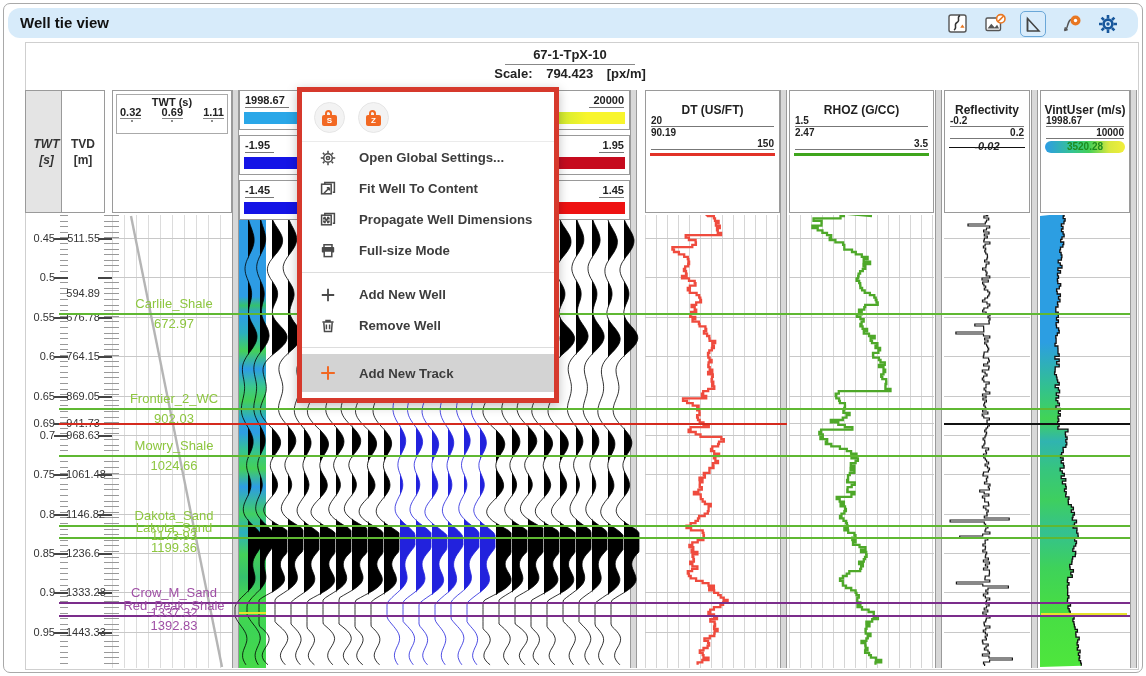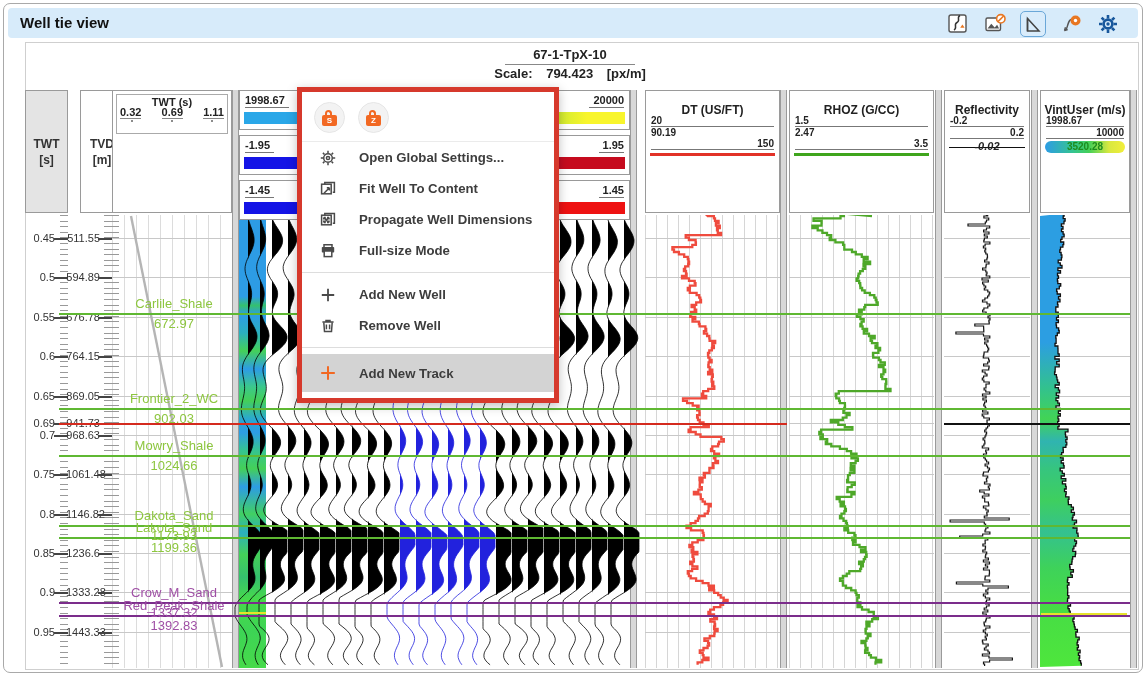--- a/index.html
+++ b/index.html
@@ -1,34 +1,34 @@
 <!DOCTYPE html>
 <html><head>
 <meta charset="utf-8">
 <style>
   html,body{margin:0;padding:0;width:1146px;height:676px;background:#fff;overflow:hidden;
     font-family:"Liberation Sans", sans-serif; position:relative;}
   .abs{position:absolute;}
   #panel{left:3px;top:3px;width:1138px;height:668px;border:1.5px solid #a9a9a9;border-radius:7px;background:#fff;}
-  #titlebar{left:8px;top:8px;width:1130px;height:30px;background:#d7ebfa;border-radius:4px;}
+  #titlebar{left:8px;top:8px;width:1130px;height:30px;background:#d7ebfa;border-radius:12px;}
   #titlebar .title{position:absolute;left:12px;top:6px;font-size:15px;font-weight:bold;color:#111;}
   #toolbar{position:absolute;right:18px;top:3px;display:flex;gap:13px;align-items:center;height:26px;}
   .tbtn{width:24px;height:24px;display:flex;align-items:center;justify-content:center;cursor:pointer;}
   .tbtn.active{background:#d9ecfb;border:1.5px solid #6aa7d8;border-radius:5px;}
   #content-frame{left:25px;top:42px;width:1112px;height:626px;border:1px solid #cfcfcf;background:#fff;}
   
   #well-name{left:420px;top:47px;width:300px;text-align:center;font-size:13px;font-weight:bold;color:#222;}
   #well-name span{border-bottom:1.5px solid #888;padding:0 28px 2px 28px;display:inline-block;}
   #scale-row{left:420px;top:66px;width:300px;text-align:center;font-size:13px;font-weight:bold;color:#222;}
   #scale-row .v{margin:0 10px;}
   
   .hdr{top:90px;height:123px;background:#fff;border:1px solid #9a9a9a;box-sizing:border-box;z-index:5;}
   .idx-hdr{display:flex;flex-direction:column;align-items:center;justify-content:center;font-size:12px;font-weight:bold;color:#333;line-height:16px;}
-  #hdr-twt{left:25px;width:43px;background:#e4e4e4;}
-  #hdr-tvd{left:80px;width:44px;}
+  #hdr-twt{left:25px;width:43px;background:#e4e4e4;font-style:italic;}
+  #hdr-tvd{left:61px;width:44px;}
   #hdr-t1{left:112px;width:120px;}
   .t1box{margin:3px;border:1px solid #aaa;height:38px;position:relative;}
   .t1box .t{ text-align:center;font-size:11px;font-weight:bold;color:#222;margin-top:1px;}
   .t1row{display:flex;justify-content:space-between;padding:0 3px;font-size:11px;font-weight:bold;color:#222;margin-top:-2px;}
   .t1row span{border-bottom:1px solid #888;}
   .t1dots{display:flex;justify-content:space-between;padding:0 14px;margin-top:1px;}
   .t1dots i{width:2px;height:2px;background:#666;border-radius:50%;}
   #hdr-seis{left:239px;width:391px;border:none;background:transparent;}
   .legend{border:1px solid #999;background:#fff;height:38px;margin-bottom:5px;position:relative;}
   .legend .l{position:absolute;left:5px;top:3px;font-size:11px;font-weight:bold;color:#222;border-bottom:1px solid #777;padding:0 4px 1px 0;}
@@ -308,21 +308,21 @@
     <div class="majtick" style="left:54px;width:14px;top:23px"></div>
     <div class="axlbl" style="left:66px;width:34px;text-align:right;top:17px">511.55</div>
     <div class="majtick" style="left:98px;width:14px;top:23px"></div>
     <div class="rowline" style="left:112px;width:120px;top:23px"></div>
     <div class="rowline" style="left:645px;width:135px;top:23px"></div>
     <div class="rowline" style="left:789px;width:145px;top:23px"></div>
     <div class="rowline" style="left:944px;width:86px;top:23px"></div>
     <div class="rowline" style="left:1040px;width:90px;top:23px"></div>
     <div class="axlbl" style="left:25px;width:30px;text-align:right;top:56px">0.5</div>
     <div class="majtick" style="left:54px;width:14px;top:62px"></div>
-    <div class="axlbl" style="left:66px;width:34px;text-align:right;top:56px">594.89</div>
+    <div class="axlbl" style="left:66px;width:34px;text-align:right;top:72px">594.89</div>
     <div class="majtick" style="left:98px;width:14px;top:62px"></div>
     <div class="rowline" style="left:112px;width:120px;top:62px"></div>
     <div class="rowline" style="left:645px;width:135px;top:62px"></div>
     <div class="rowline" style="left:789px;width:145px;top:62px"></div>
     <div class="rowline" style="left:944px;width:86px;top:62px"></div>
     <div class="rowline" style="left:1040px;width:90px;top:62px"></div>
     <div class="axlbl" style="left:25px;width:30px;text-align:right;top:96px">0.55</div>
     <div class="majtick" style="left:54px;width:14px;top:102px"></div>
     <div class="axlbl" style="left:66px;width:34px;text-align:right;top:96px">676.78</div>
     <div class="majtick" style="left:98px;width:14px;top:102px"></div>

